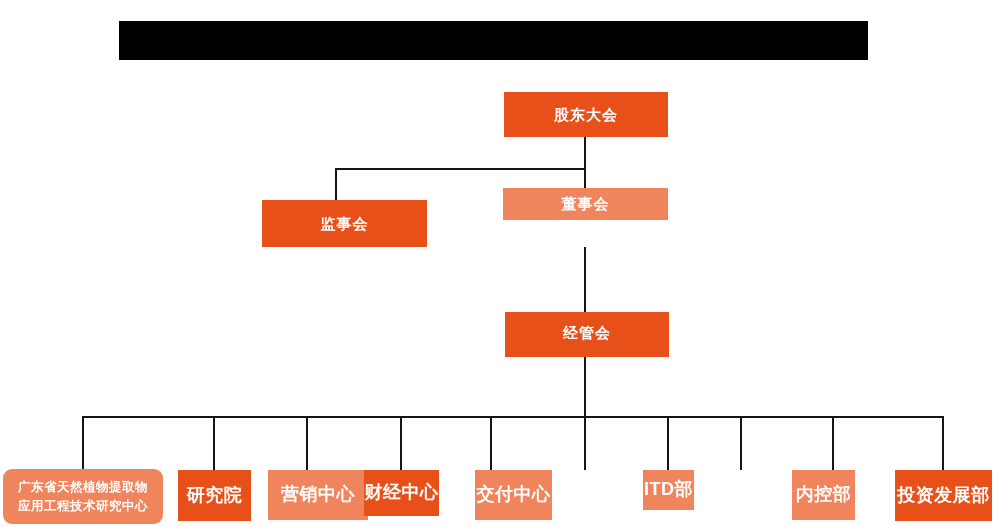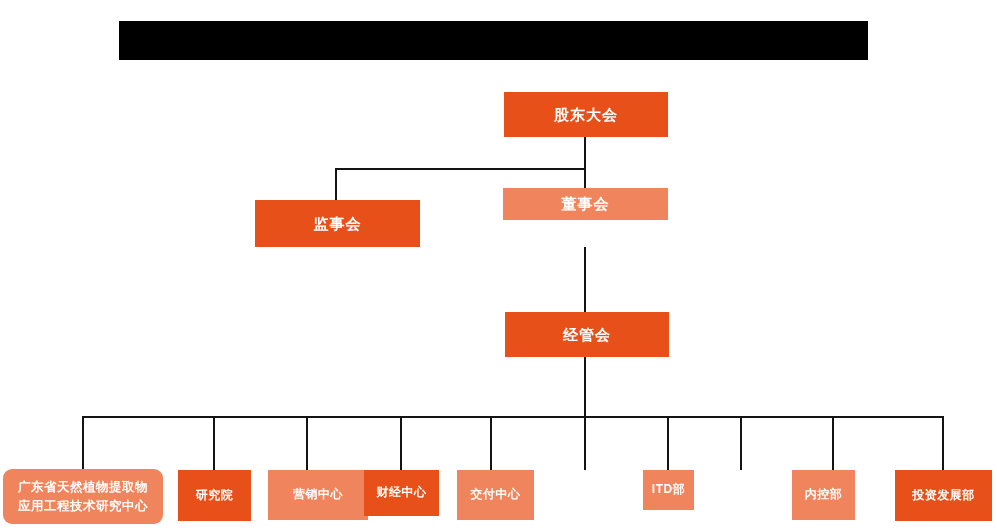--- a/index.html
+++ b/index.html
@@ -29,21 +29,21 @@
     color: var(--box-text-color, #ffffff);
     font-weight: bold;
     font-size: 15px;
     letter-spacing: 1px;
     text-align: center;
     line-height: 1.3;
   }
   .node.primary   { background: var(--primary-box-color, #e8511b); }
   .node.secondary { background: var(--secondary-box-color, #ef845c); }
 
-  .node.dept { font-size: 12px; letter-spacing: 0.5px; }
+  .node.dept { font-size: 18px; letter-spacing: 0.5px; }
   .node.dept-wide {
     font-size: 12.5px;
     letter-spacing: 0.5px;
     line-height: 1.45;
     padding: 0 9px;
     border-radius: 9px;
   }
 
   .line {
     position: absolute;
@@ -68,27 +68,27 @@
   <div class="line" style="left:306px; top:416px; width:2px; height:54px;"></div>
   <div class="line" style="left:400px; top:416px; width:2px; height:54px;"></div>
   <div class="line" style="left:490px; top:416px; width:2px; height:54px;"></div>
   <div class="line" style="left:667px; top:416px; width:2px; height:54px;"></div>
   <div class="line" style="left:740px; top:416px; width:2px; height:54px;"></div>
   <div class="line" style="left:832px; top:416px; width:2px; height:54px;"></div>
   <div class="line" style="left:942px; top:416px; width:2px; height:54px;"></div>
 
   <div class="node primary" style="left:504px; top:92px; width:164px; height:45px;">股东大会</div>
 
-  <div class="node primary" style="left:255px; top:200px; width:165px; height:47px;">监事会</div>
+  <div class="node primary" style="left:262px; top:200px; width:165px; height:47px;">监事会</div>
   <div class="node secondary" style="left:503px; top:188px; width:165px; height:32px;">董事会</div>
 
-  <div class="node primary" style="left:505px; top:312px; width:164px; height:45px;">经管会</div>
+  <div class="node primary" style="left:505px; top:312px; width:164px; height:45px;font-family:Liberation Mono, monospace;">经管会</div>
 
   <div class="node secondary dept dept-wide" style="left:3px; top:469px; width:160px; height:55px;">广东省天然植物提取物应用工程技术研究中心</div>
   <div class="node primary dept" style="left:178px; top:470px; width:73px; height:51px;">研究院</div>
   <div class="node secondary dept" style="left:268px; top:470px; width:100px; height:50px;">营销中心</div>
   <div class="node primary dept" style="left:364px; top:470px; width:75px; height:46px;">财经中心</div>
-  <div class="node secondary dept" style="left:457px; top:470px; width:77px; height:50px;">交付中心</div>
+  <div class="node secondary dept" style="left:475px; top:470px; width:77px; height:50px;">交付中心</div>
   <div class="node secondary dept" style="left:643px; top:470px; width:51px; height:40px;">ITD部</div>
   <div class="node secondary dept" style="left:792px; top:470px; width:63px; height:50px;">内控部</div>
   <div class="node primary dept" style="left:895px; top:470px; width:97px; height:51px;">投资发展部</div>
 
 </div>
 
 </body></html>

